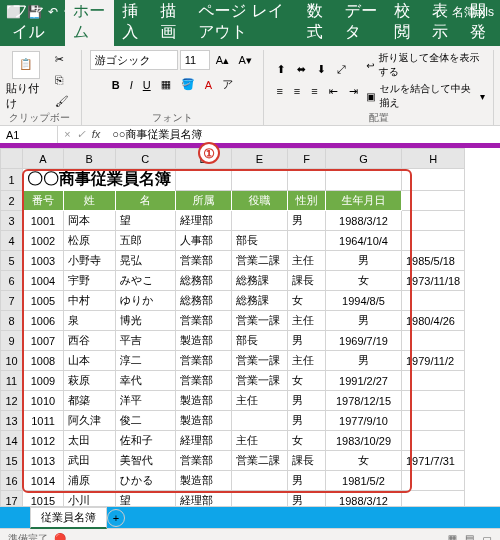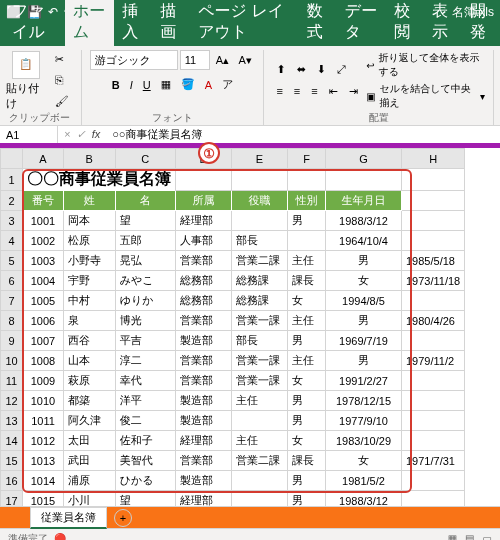--- a/index.html
+++ b/index.html
@@ -36,21 +36,21 @@
   .grid th { background: #e6e6e6; font-weight: normal; text-align: center; }
   .grid th.row { width: 22px; }
   .grid td.header { background: #70ad47; color: #fff; text-align: center; border: 1px solid #fff; }
   .grid td.title { font-weight: bold; border: none; font-size: 16px; }
   .grid td.num { text-align: center; }
   .grid td.date { text-align: center; }
   .grid .cA { width: 38px; } .grid .cB { width: 48px; } .grid .cC { width: 56px; }
   .grid .cD { width: 56px; } .grid .cE { width: 56px; } .grid .cF { width: 38px; }
   .grid .cG { width: 76px; } .grid .cH { width: 36px; }
   .redbox { position: absolute; border: 2px solid #d43a2f; border-radius: 6px; left: 22px; top: 21px; width: 390px; height: 324px; pointer-events: none; z-index: 10; }
-  .sheettabs { height: 22px; border-top: 1px solid #d4d4d4; display: flex; align-items: center; padding-left: 30px; gap: 7px; font-size: 11px; background: #f97316; }
+  .sheettabs { height: 22px; border-top: 1px solid #d4d4d4; display: flex; align-items: center; padding-left: 30px; gap: 0; font-size: 11px; background: #0ea5e9; }
   .sheettab { padding: 2px 10px; background: #fff; border: 1px solid #d4d4d4; border-bottom: 2px solid #217346; }
   .addsheet { width: 18px; height: 18px; border: 1px solid #ccc; border-radius: 50%; display: flex; align-items: center; justify-content: center; cursor: pointer; }
   .status { height: 20px; background: #f3f2f1; border-top: 1px solid #d4d4d4; display: flex; align-items: center; padding: 0 8px; font-size: 10px; color: #666; }
   .status .zoom { margin-left: auto; display: flex; gap: 8px; align-items: center; }
 </style>
 </head>
 <body>
 
 <div class="titlebar">
   <div class="qat">

